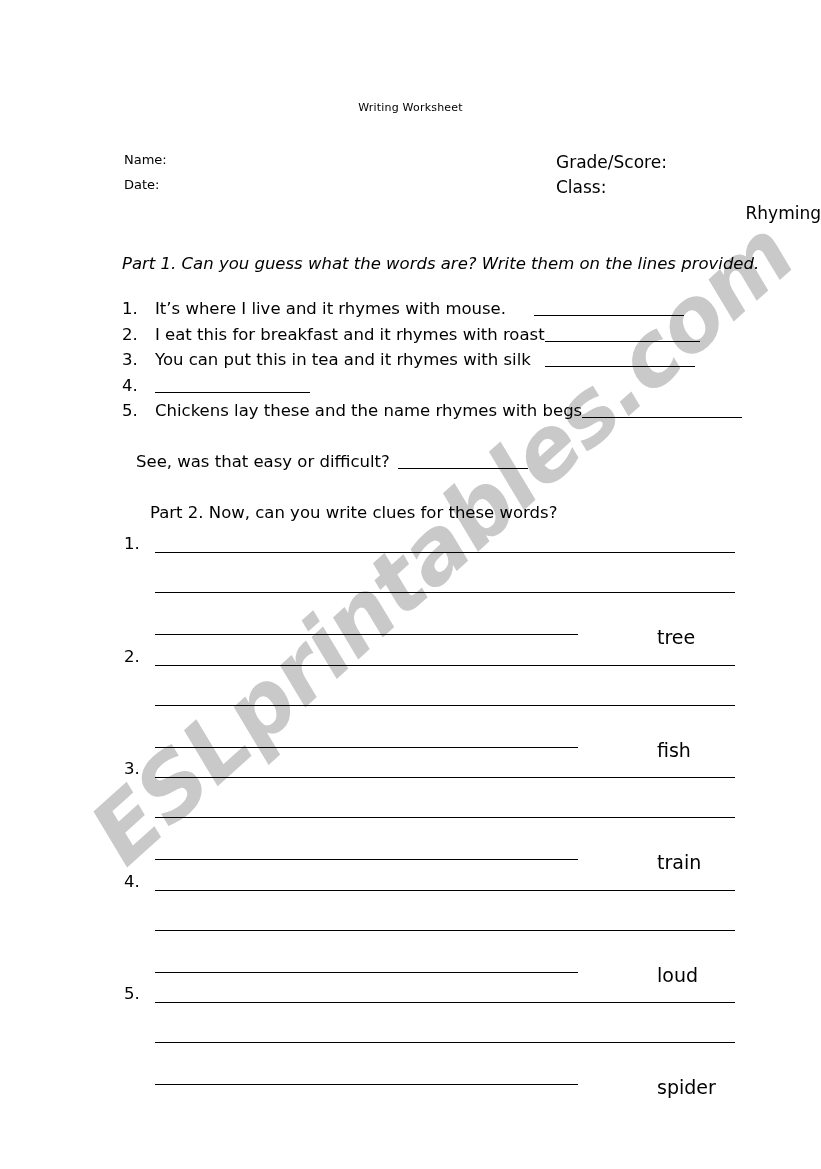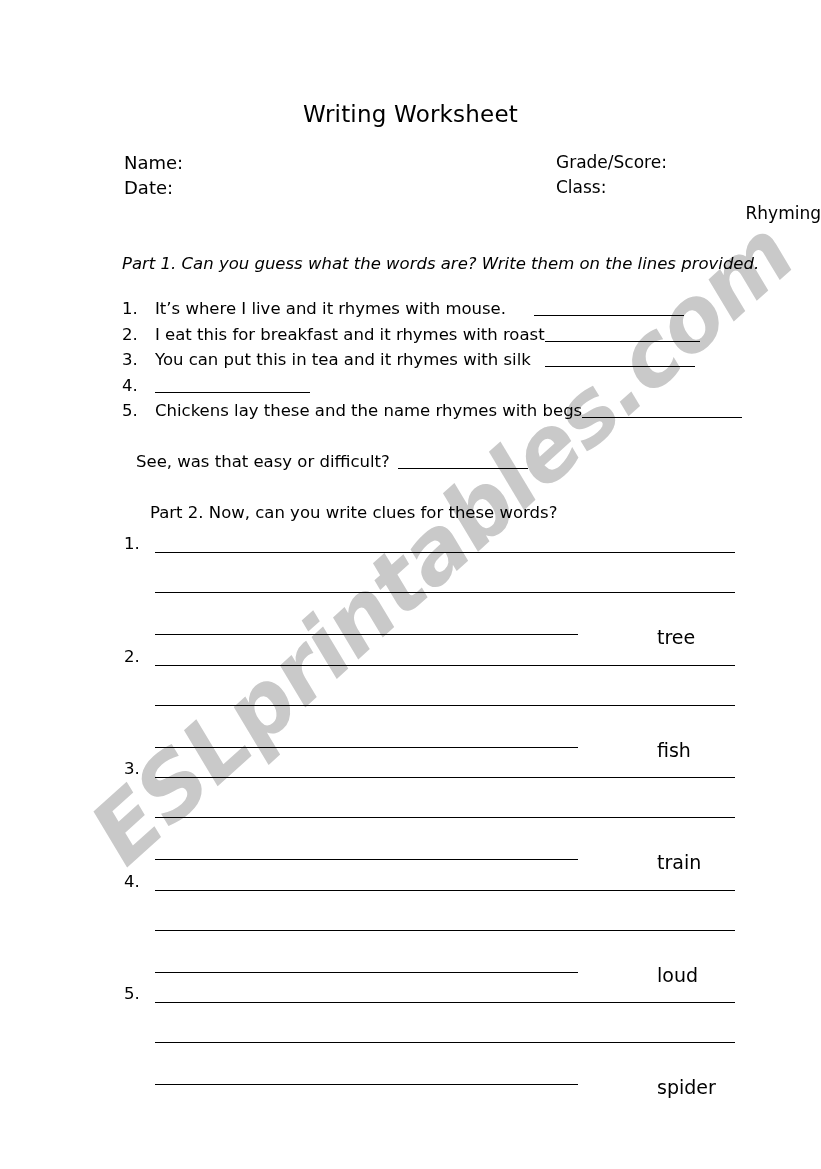--- a/index.html
+++ b/index.html
@@ -45,31 +45,31 @@
     position: relative;
     z-index: 2;
   }
 
   .abs { position: absolute; }
 
   
   #title {
     left: 0; top: 101px; width: 821px;
     text-align: center;
-    font-size: 23px;
+    font-size: 11px;
     letter-spacing: 0.2px;
   }
   #subtitle {
     left: 0; top: 203px; width: 821px;
     text-align: right;
     font-size: 17px;
   }
 
   
-  .hdr-left  { left: 124px; font-size: 18px; }
+  .hdr-left  { left: 124px; font-size: 13px; }
   .hdr-right { left: 556px; font-size: 17px; }
   #name-label  { top: 152px; }
   #date-label  { top: 177px; text-align: right; }
   #grade-label { top: 152px; }
   #class-label { top: 177px; }
 
   
   .part-heading {
     left: 122px;
     font-size: 16.5px;

